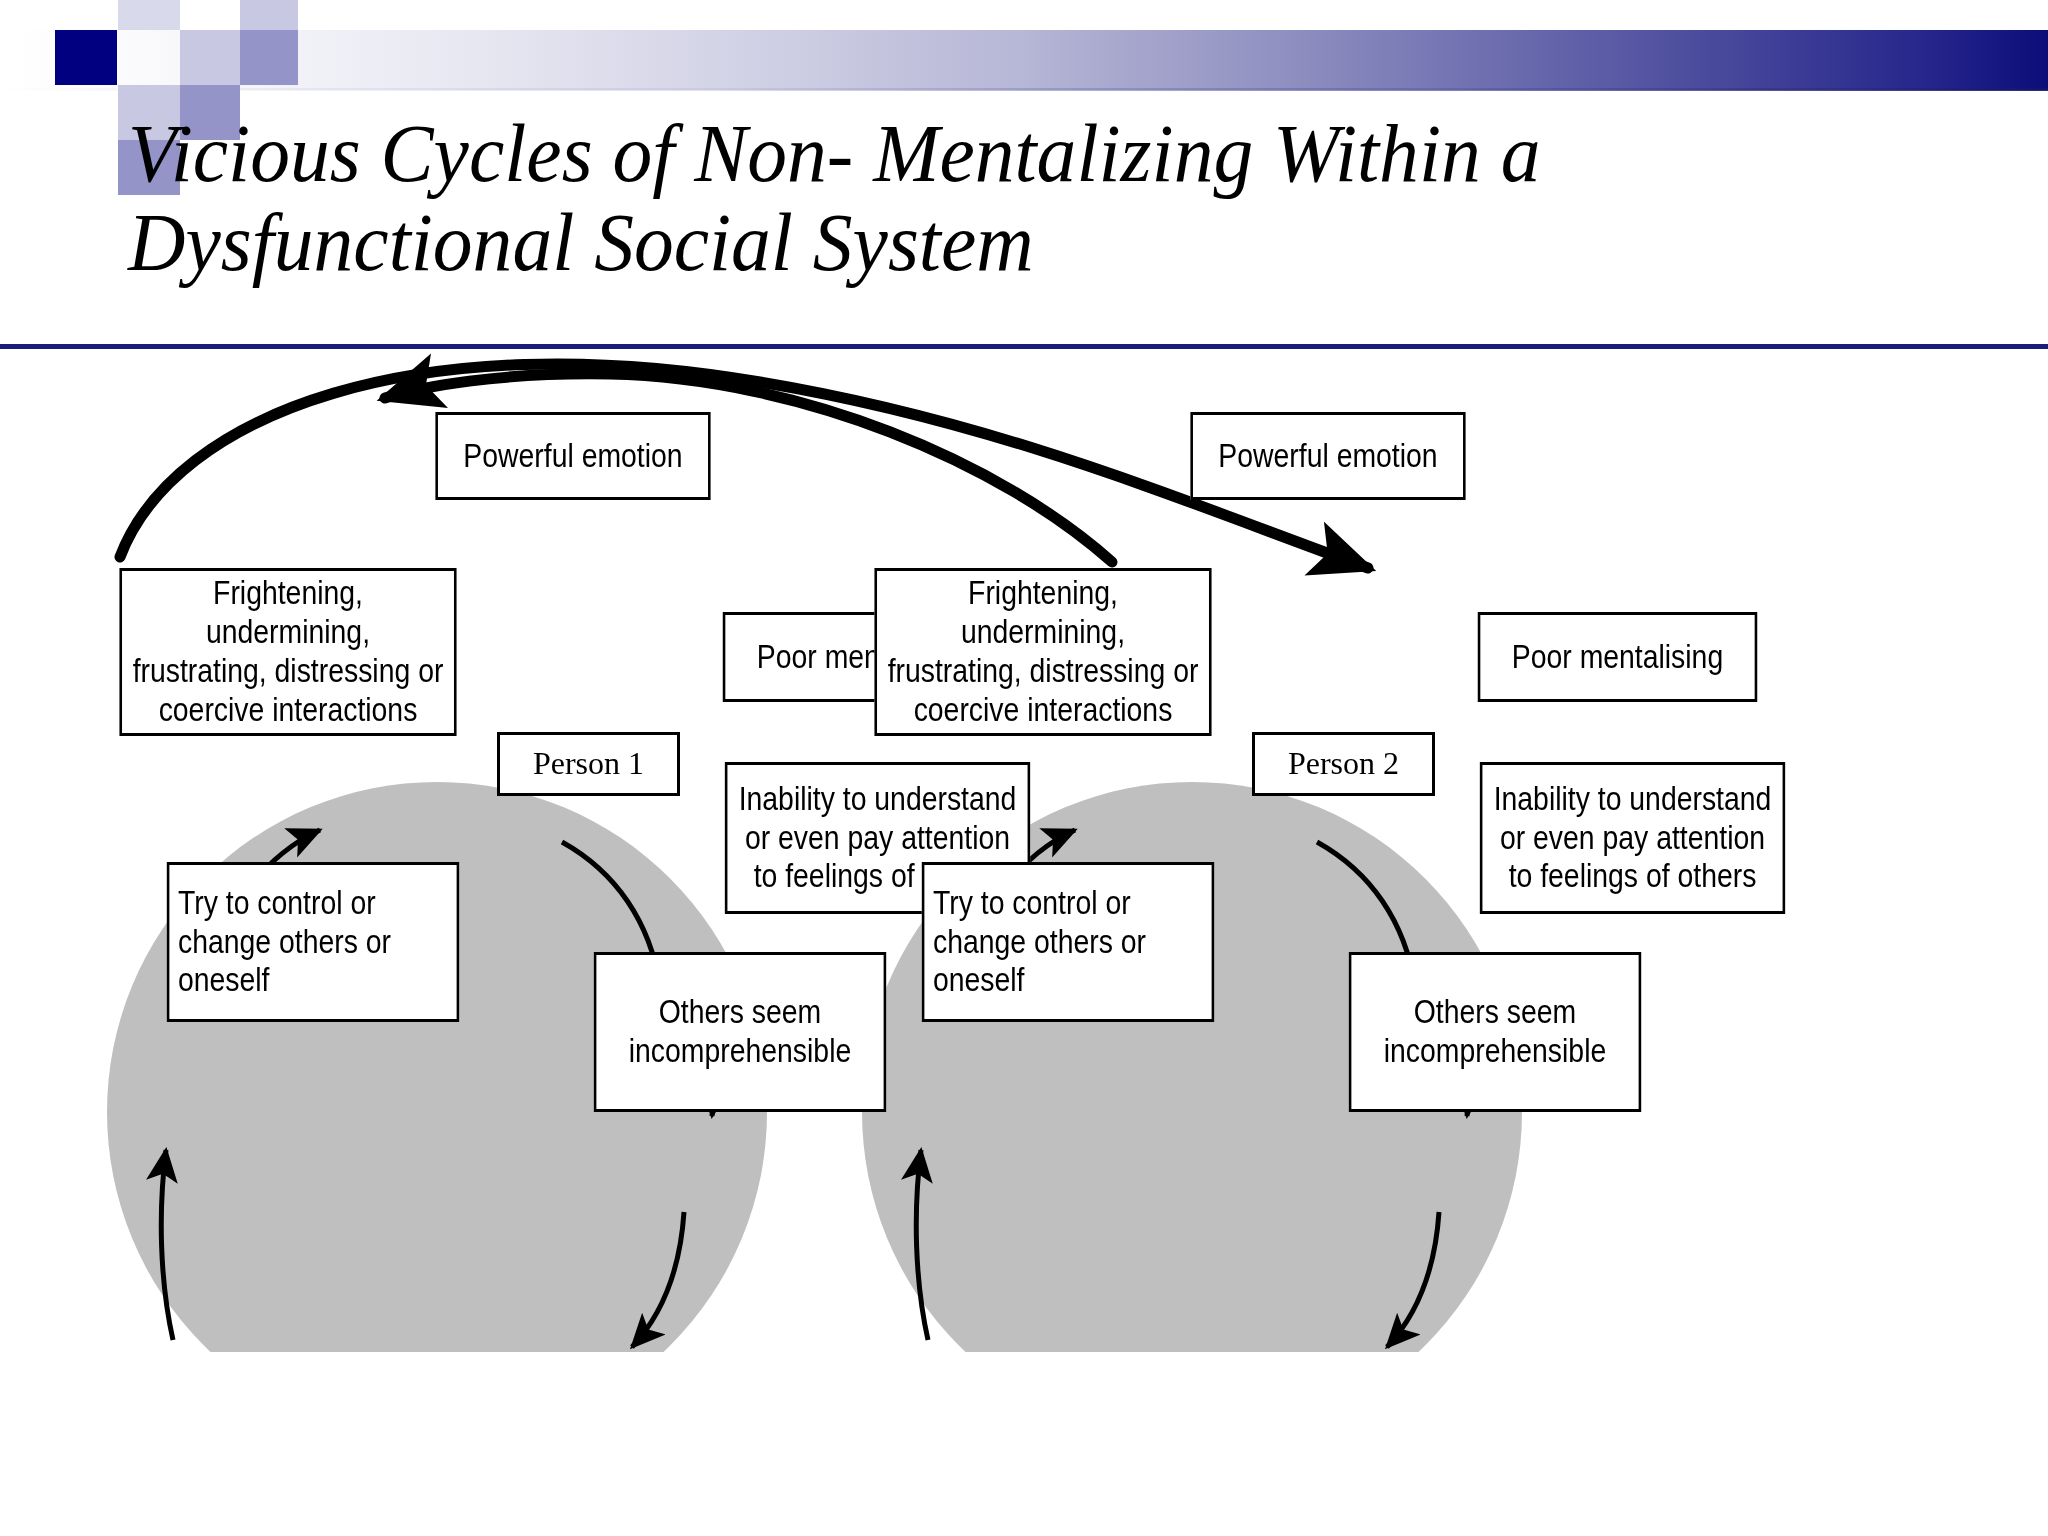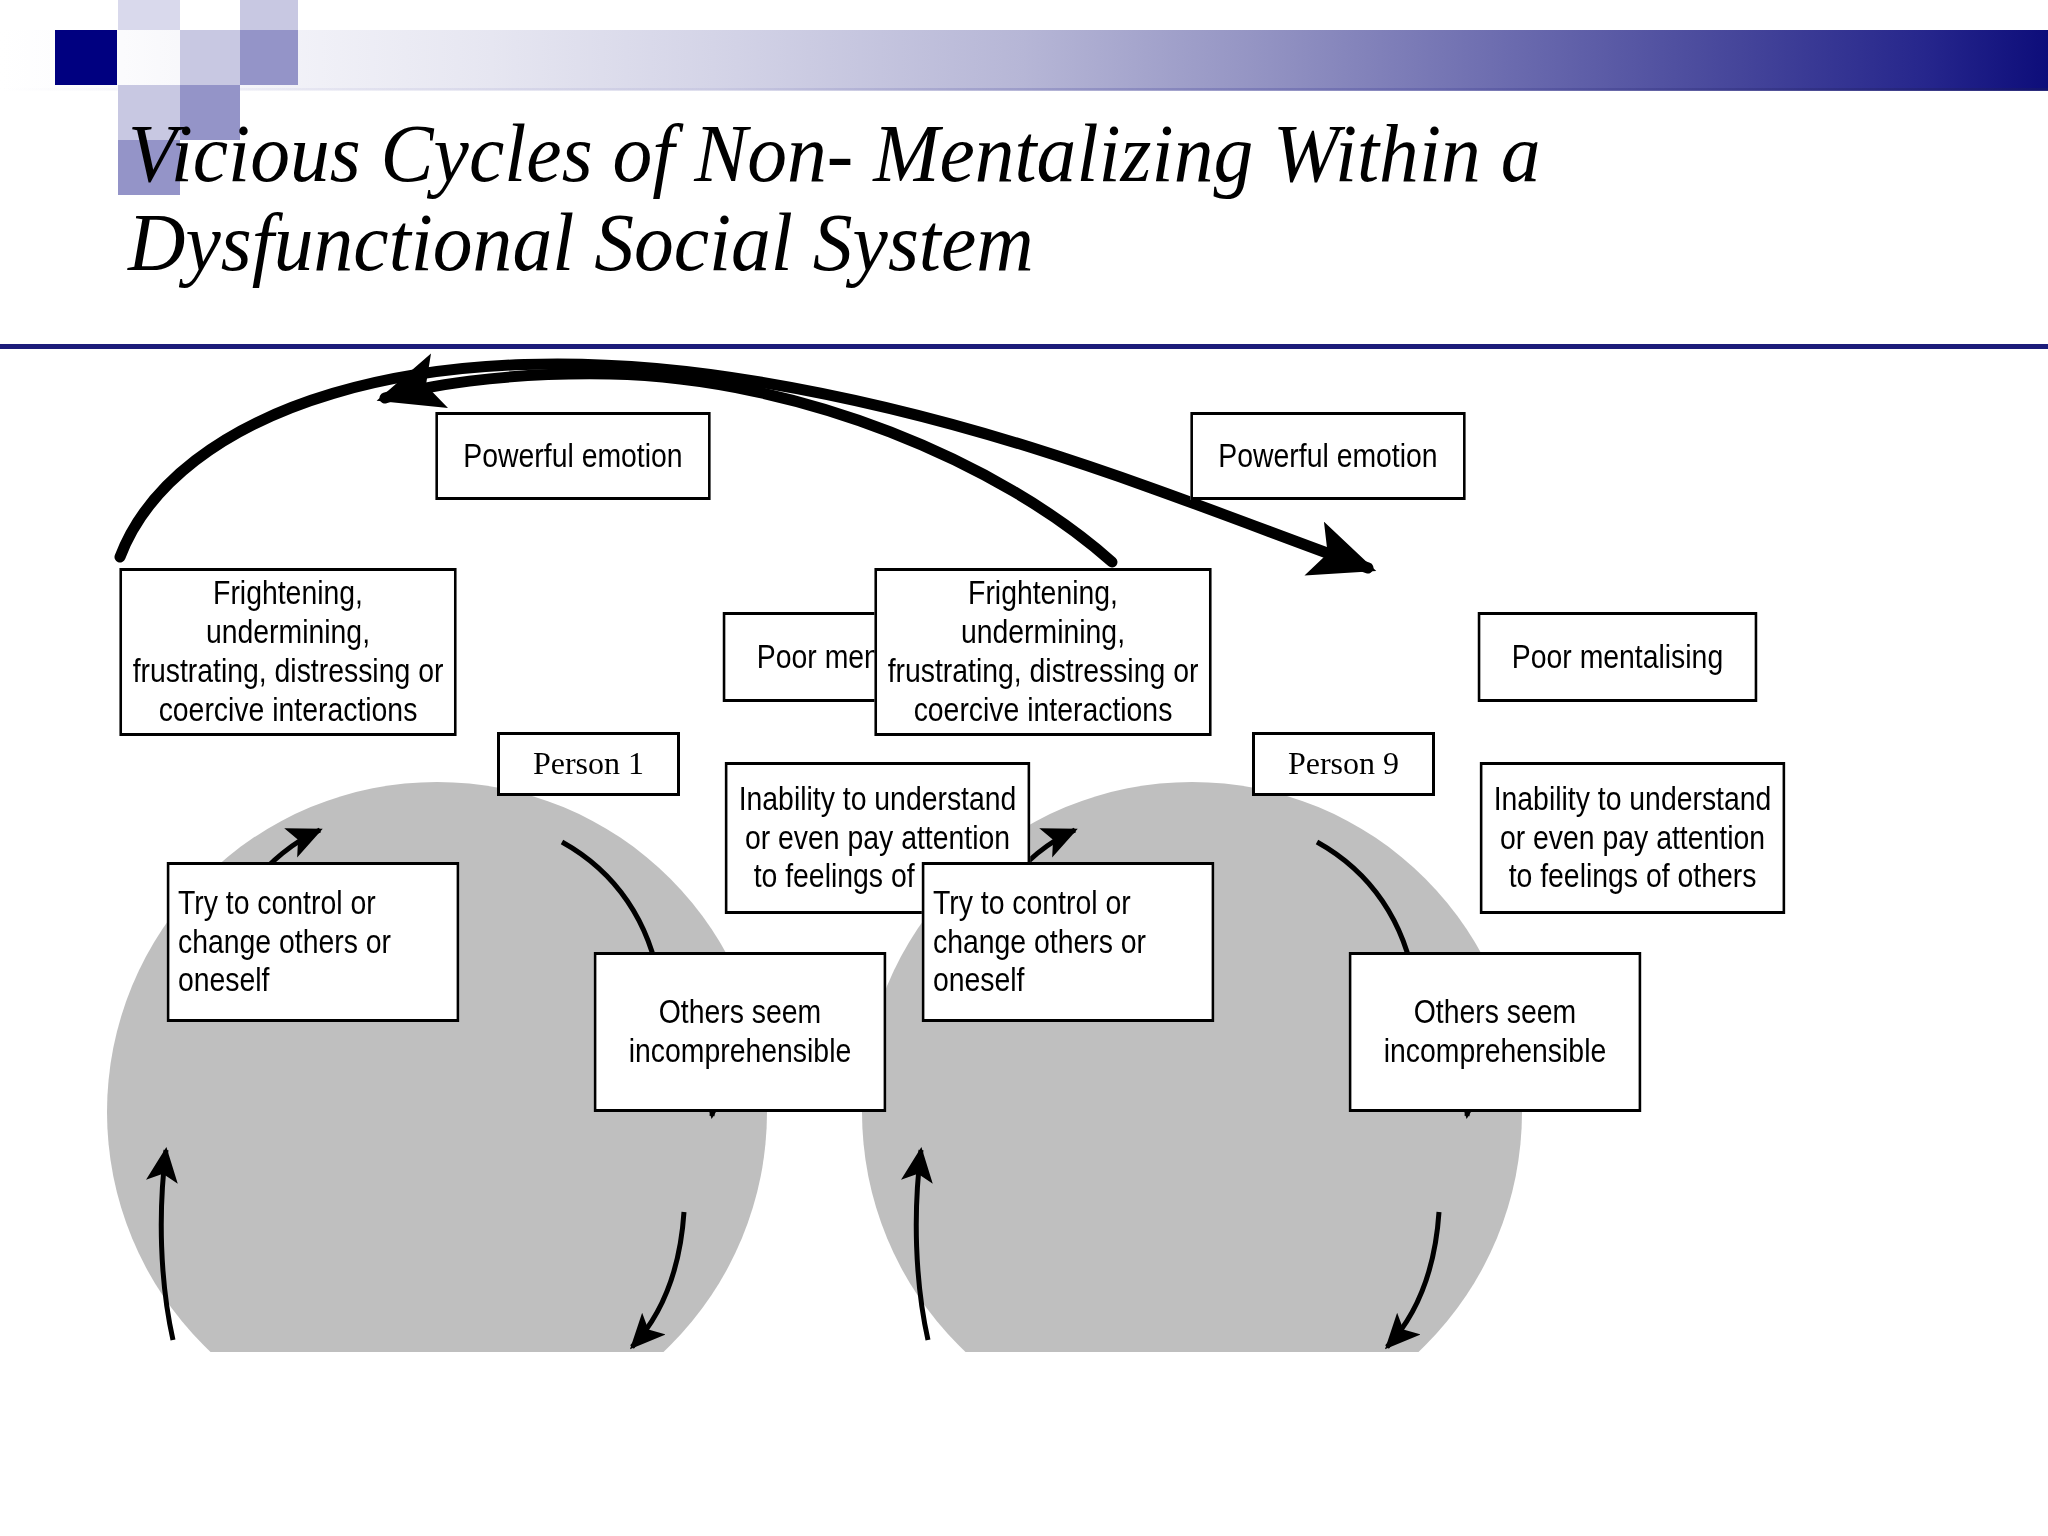--- a/index.html
+++ b/index.html
@@ -255,16 +255,16 @@
 oneself</span>
   </div>
 
   <div class="node" style="left:847px; top:216px; width:392px; height:168px;">
     <span class="node-inner">Frightening, undermining,
 frustrating, distressing or
 coercive interactions</span>
   </div>
 
   <div class="node person" style="left:1252px; top:380px; width:183px; height:64px;">
-    <span class="node-inner">Person 9</span>
+    <span class="node-inner">Person 2</span>
   </div>
 
 </div>
 
 </body></html>

